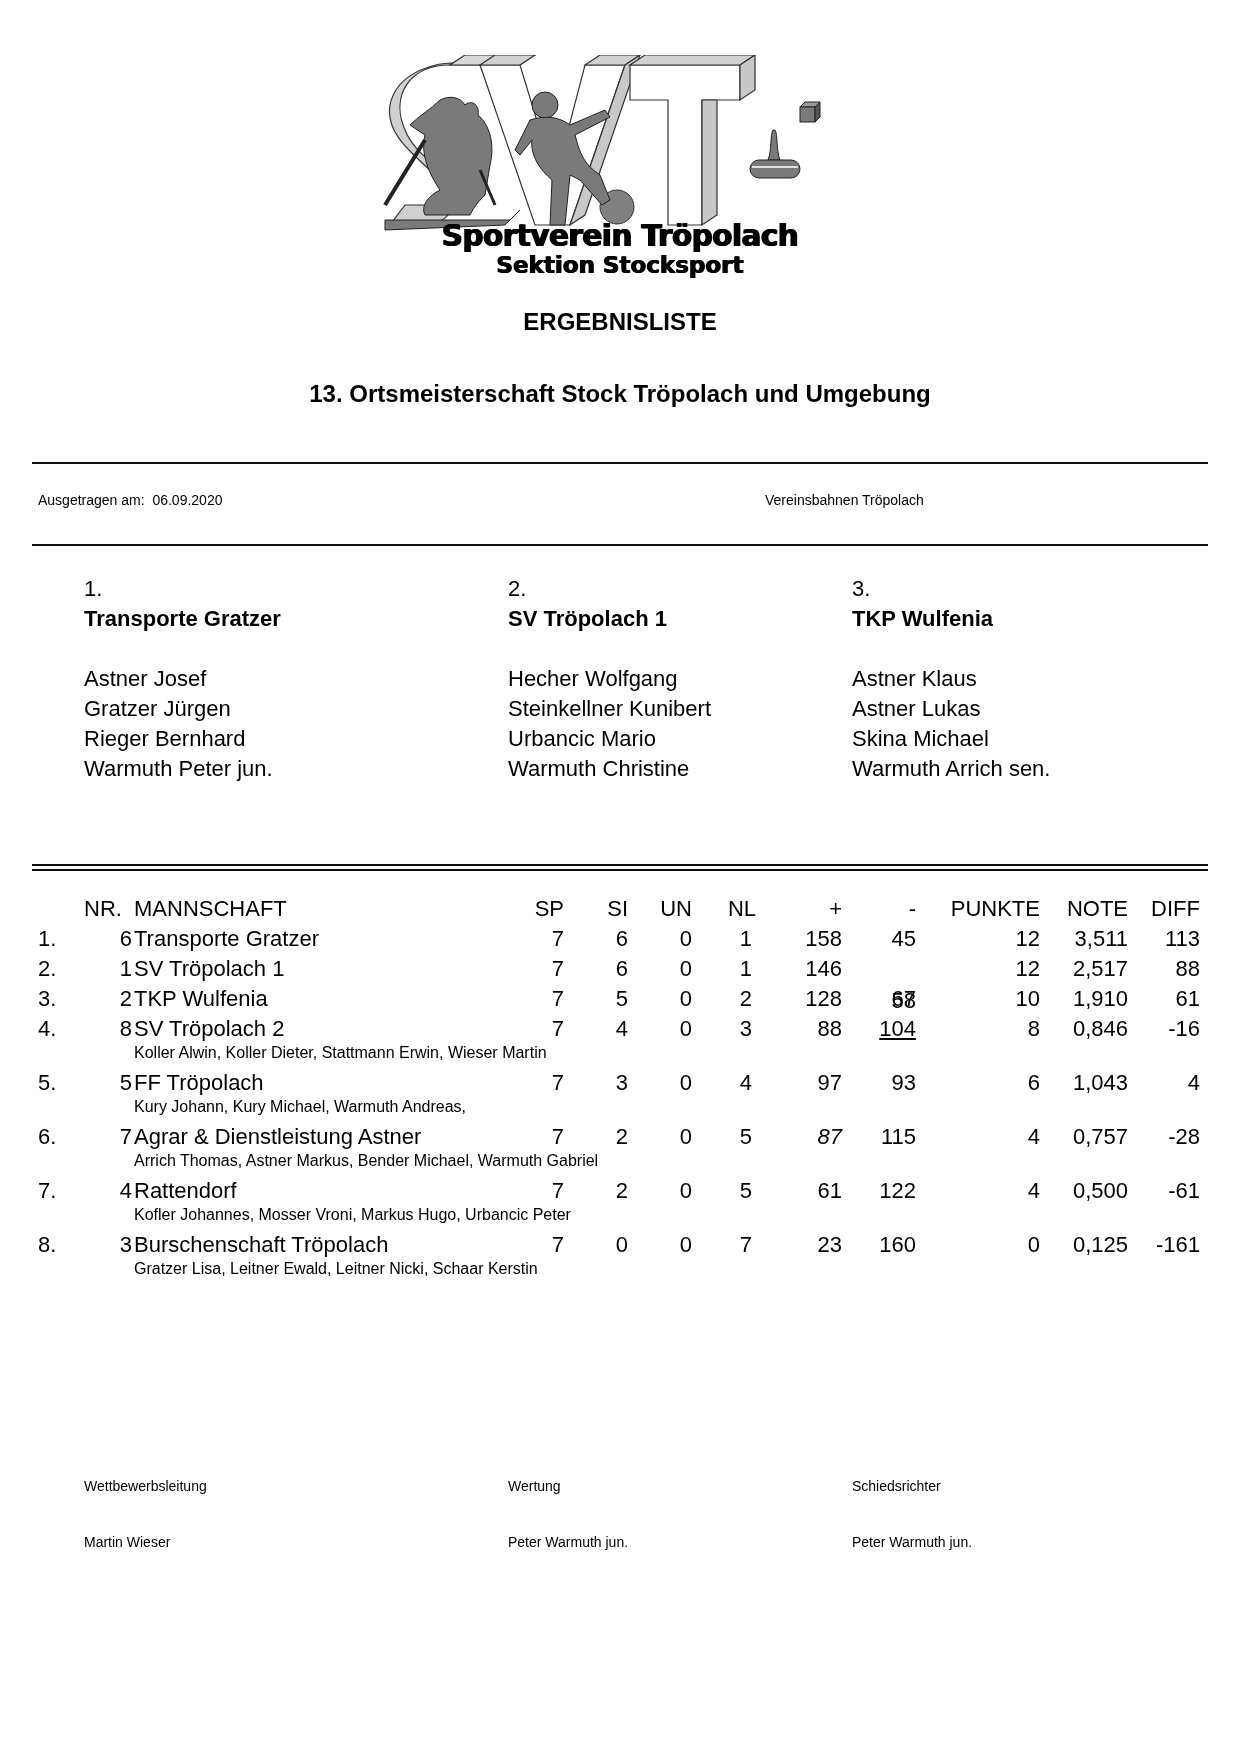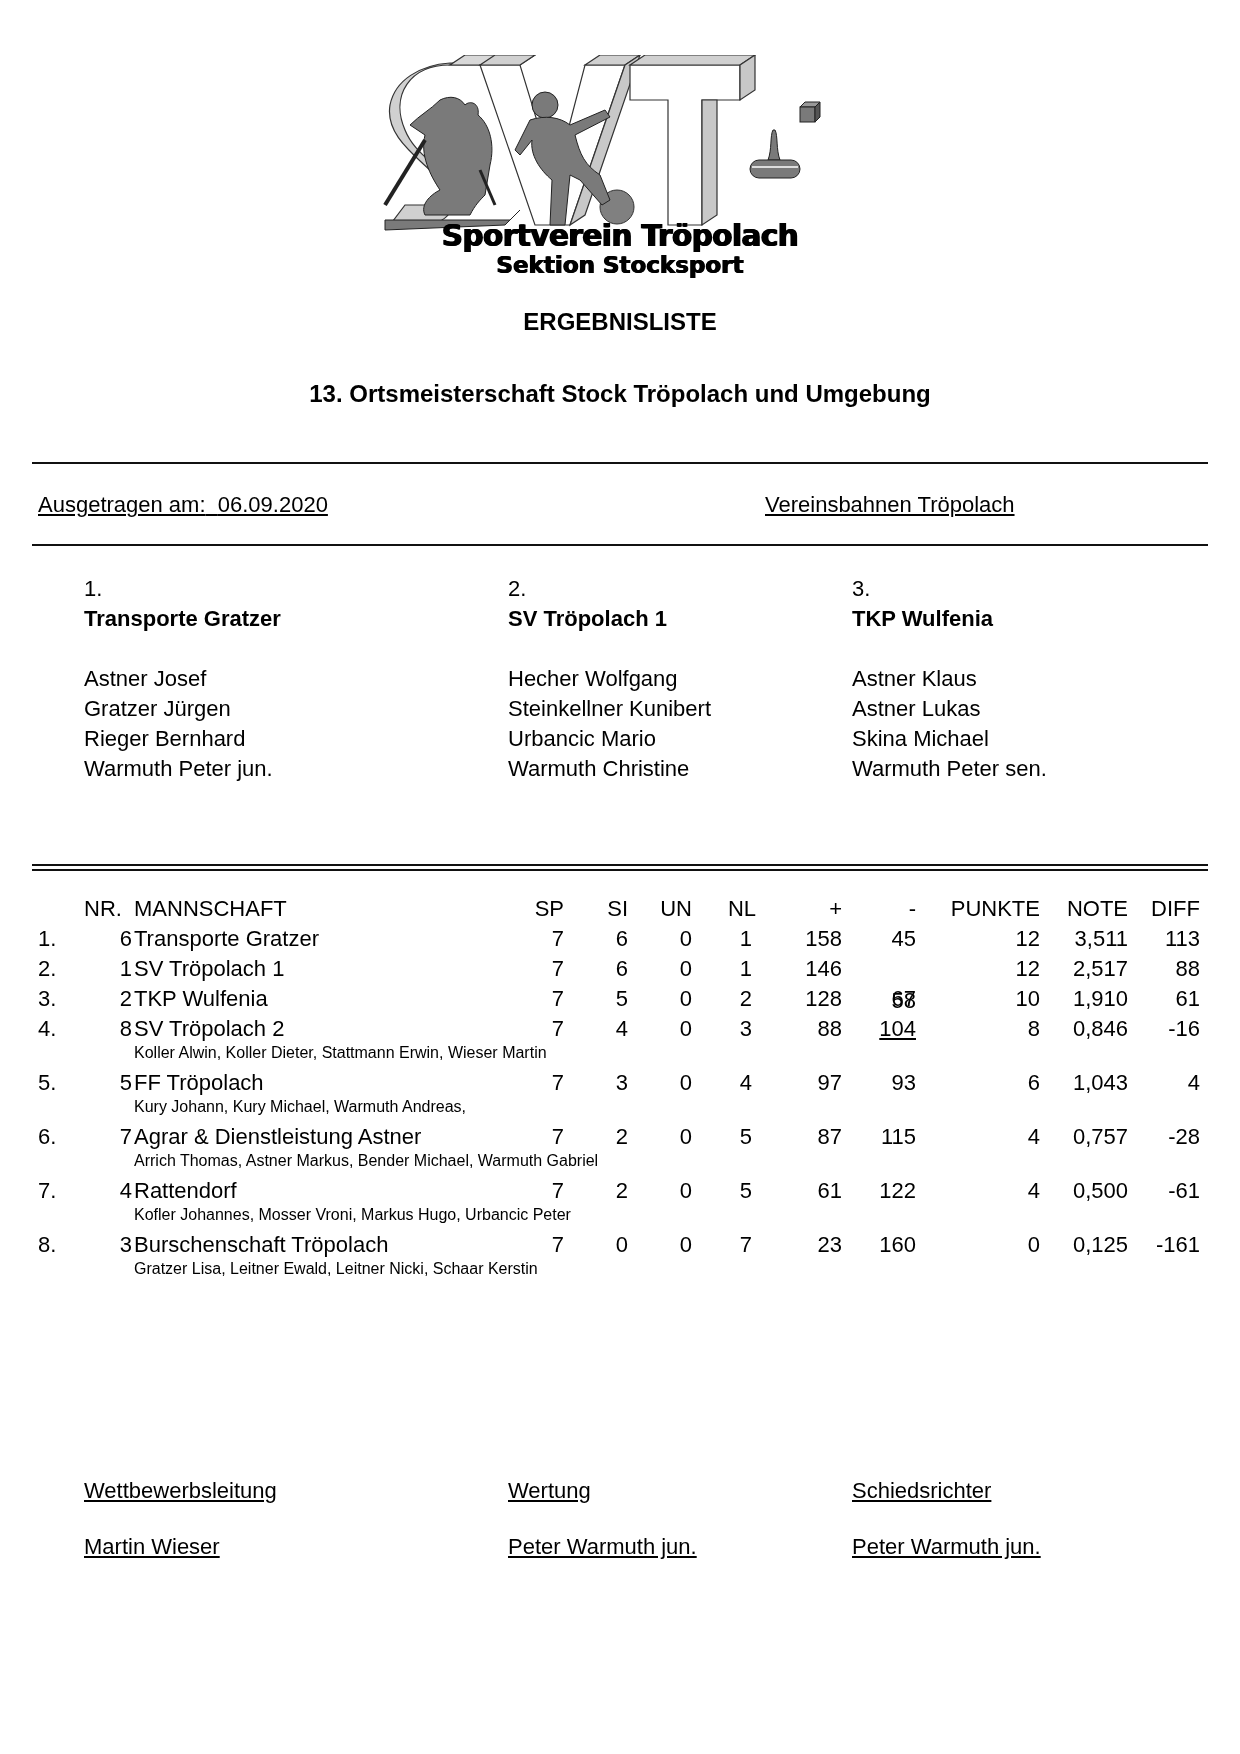--- a/index.html
+++ b/index.html
@@ -19,21 +19,21 @@
     .logo-line2 {
       position: absolute; left: 420px; top: 252px; width: 400px; text-align: center;
       font-family: "DejaVu Sans", sans-serif; font-weight: 900; font-size: 23px;
       text-shadow: 0.6px 0 0 #000, -0.6px 0 0 #000;
     }
     .title {
       position: absolute; left: 0; width: 1240px; text-align: center;
       font-weight: bold; font-size: 24px;
     }
     .hr { position: absolute; left: 32px; width: 1176px; height: 2px; background: #111; }
-    .txt { position: absolute; font-size: 22px; white-space: nowrap; text-decoration: underline; }
+    .txt { position: absolute; font-size: 14px; white-space: nowrap; }
     .podium-col { position: absolute; top: 574px; font-size: 22px; line-height: 30px; }
     .podium-col .name { font-weight: bold; }
     .podium-col .gap { height: 30px; }
     
     .trow { position: absolute; left: 0; width: 1240px; height: 30px; font-size: 22px; }
     .cell { position: absolute; white-space: nowrap; top: 0; }
     .r { text-align: right; }
     .members { position: absolute; left: 134px; font-size: 16px; white-space: nowrap; }
   </style>
 </head>
@@ -119,21 +119,21 @@
   <div>Urbancic Mario</div>
   <div>Warmuth Christine</div>
 </div>
 <div class="podium-col" style="left:852px;">
   <div>3.</div>
   <div class="name">TKP Wulfenia</div>
   <div class="gap"></div>
   <div>Astner Klaus</div>
   <div>Astner Lukas</div>
   <div>Skina Michael</div>
-  <div>Warmuth Peter sen.</div>
+  <div>Warmuth Arrich sen.</div>
 </div>
 
 <div class="hr" style="top:864px;"></div>
 <div class="hr" style="top:869px;"></div>
 
 <div>
   <div class="trow" style="top:896px;">
     <span class="cell" style="left:84px;text-align:center;">NR.</span>
     <span class="cell" style="left:134px;">MANNSCHAFT</span>
     <span class="cell r" style="right:676px;">SP</span>
@@ -220,21 +220,21 @@
       </div>
       <div class="members" style="top: 1098px;">Kury Johann, Kury Michael, Warmuth Andreas,</div>
       <div class="trow" style="top: 1124px;">
         <span class="cell " style="left: 38px;">6.</span>
         <span class="cell r" style="right: 1108px;">7</span>
         <span class="cell " style="left: 134px;">Agrar &amp; Dienstleistung Astner</span>
         <span class="cell r" style="right: 676px;">7</span>
         <span class="cell r" style="right: 612px;">2</span>
         <span class="cell r" style="right: 548px;">0</span>
         <span class="cell r" style="right: 488px;">5</span>
-        <span class="cell r" style="right: 398px;">87</span>
+        <span class="cell r" style="right: 398px; font-style: italic;">87</span>
         <span class="cell r" style="right: 324px;">115</span>
         <span class="cell r" style="right: 200px;">4</span>
         <span class="cell r" style="right: 112px;">0,757</span>
         <span class="cell r" style="right: 40px;">-28</span>
       </div>
       <div class="members" style="top: 1152px;">Arrich Thomas, Astner Markus, Bender Michael, Warmuth Gabriel</div>
       <div class="trow" style="top: 1178px;">
         <span class="cell " style="left: 38px;">7.</span>
         <span class="cell r" style="right: 1108px;">4</span>
         <span class="cell " style="left: 134px;">Rattendorf</span>

